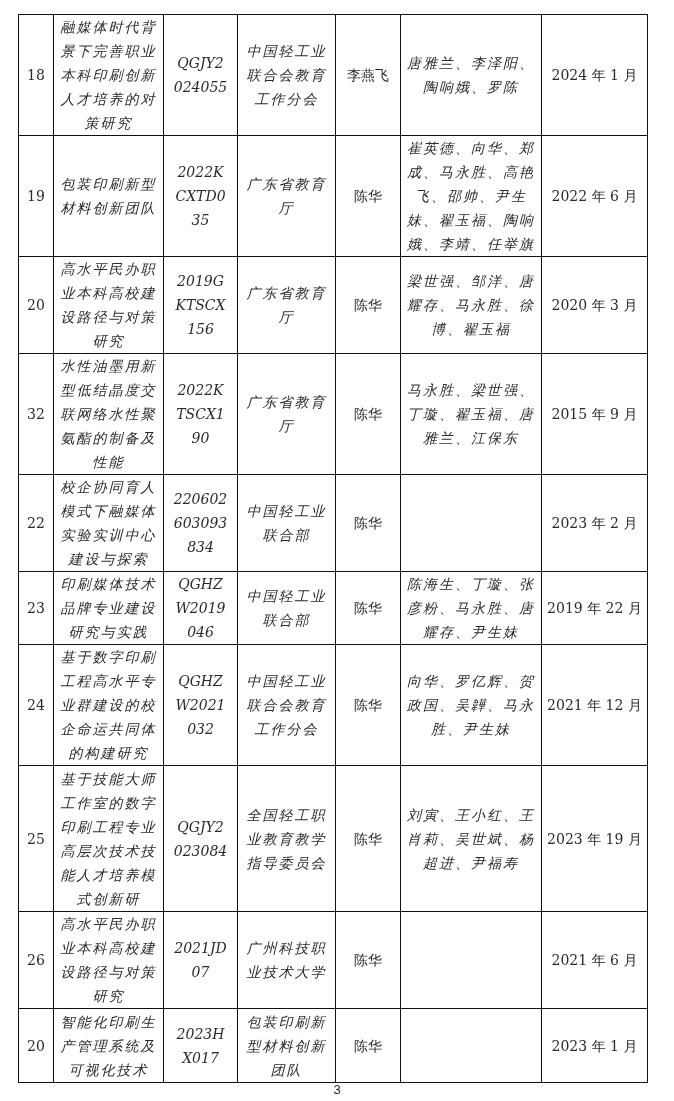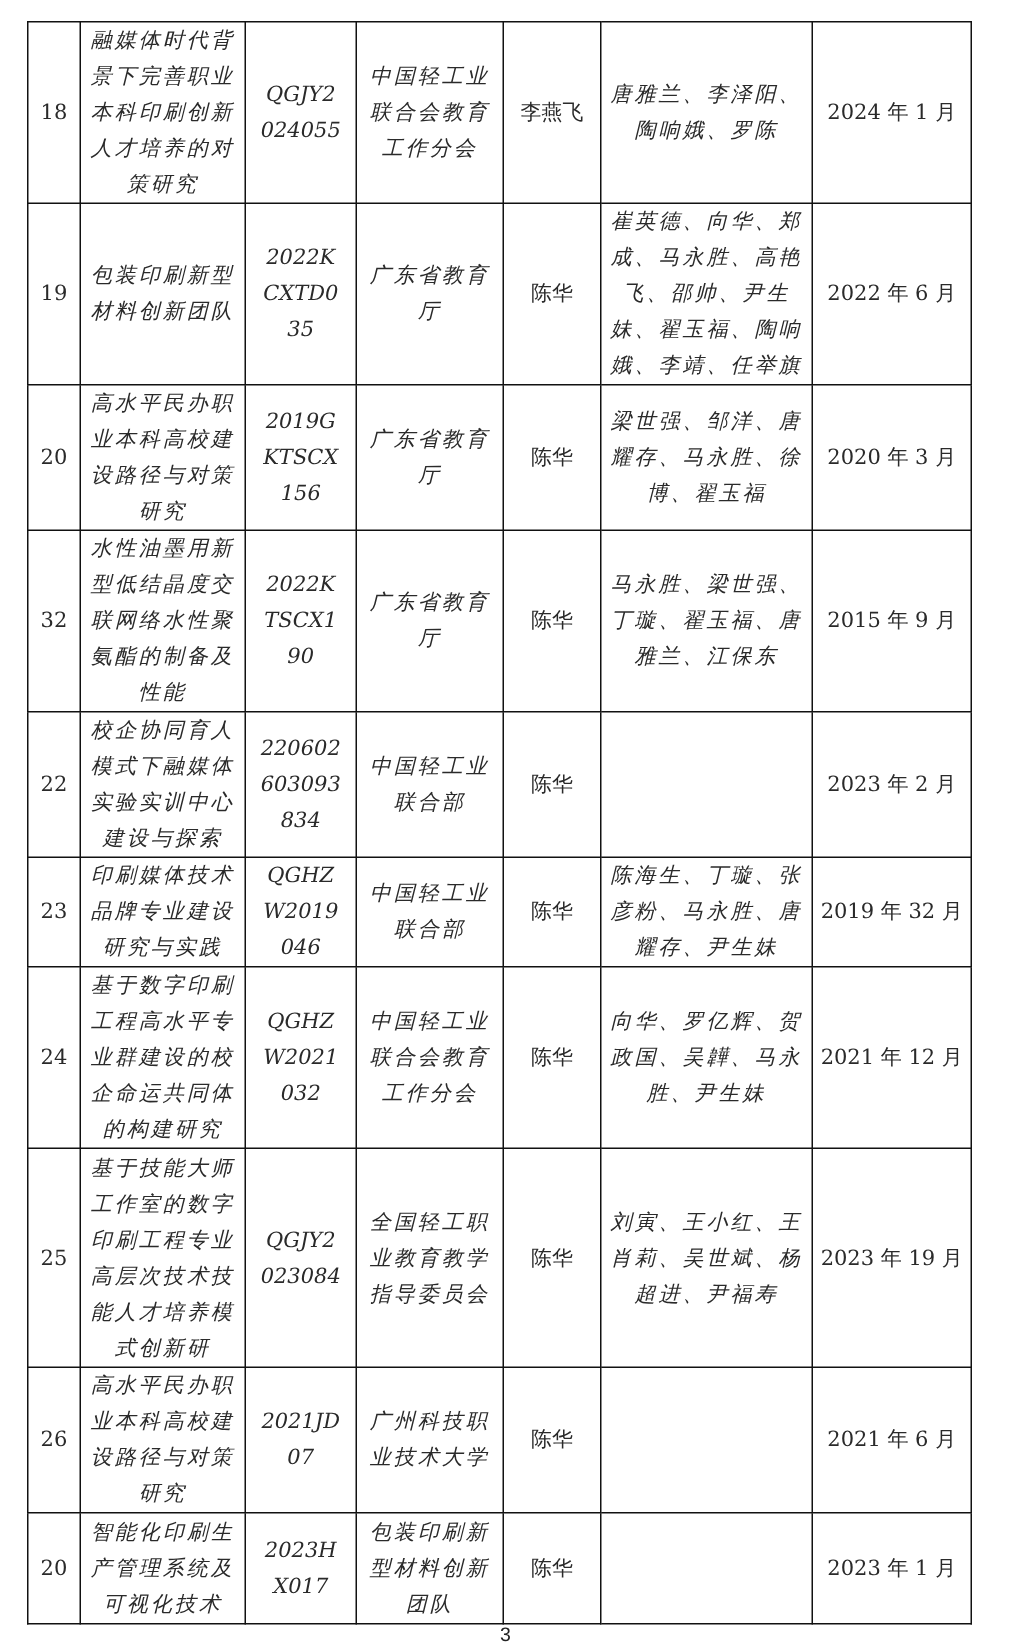--- a/index.html
+++ b/index.html
@@ -125,21 +125,21 @@
       <td class="code">
           <span class="cell-text" style="padding:0 6px">QGHZW2019046</span>
         </td>
       <td class="title">
           <span class="cell-text" style="padding:0 4px">中国轻工业联合部</span>
         </td>
       <td>陈华</td>
       <td class="members">
           <span class="cell-text">陈海生、丁璇、张彦粉、马永胜、唐耀存、尹生妹</span>
         </td>
-      <td class="date">2019 年 32 月</td>
+      <td class="date">2019 年 22 月</td>
     </tr>
     <tr style="height:120px">
       <td class="num">24</td>
       <td class="title">
           <span class="cell-text">基于数字印刷工程高水平专业群建设的校企命运共同体的构建研究</span>
         </td>
       <td class="code">
           <span class="cell-text" style="padding:0 6px">QGHZW2021032</span>
         </td>
       <td class="title">

